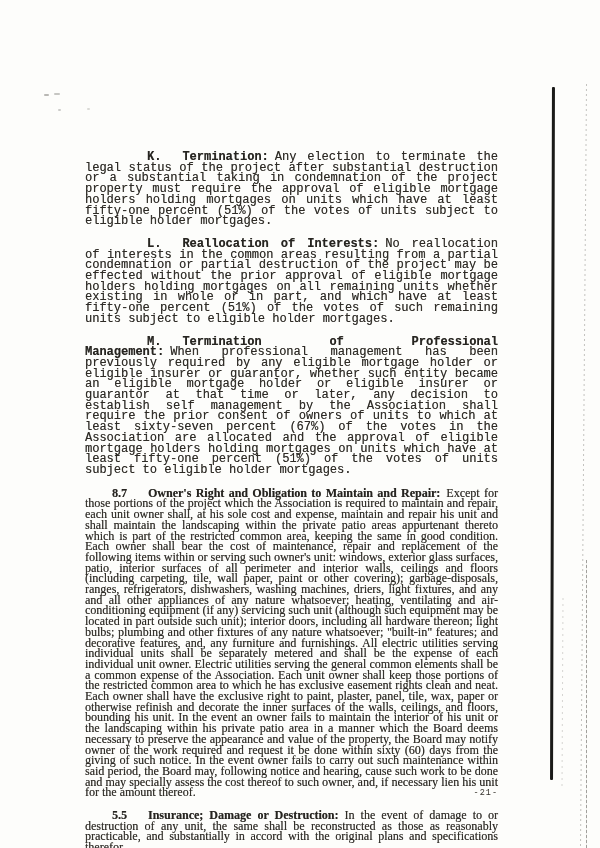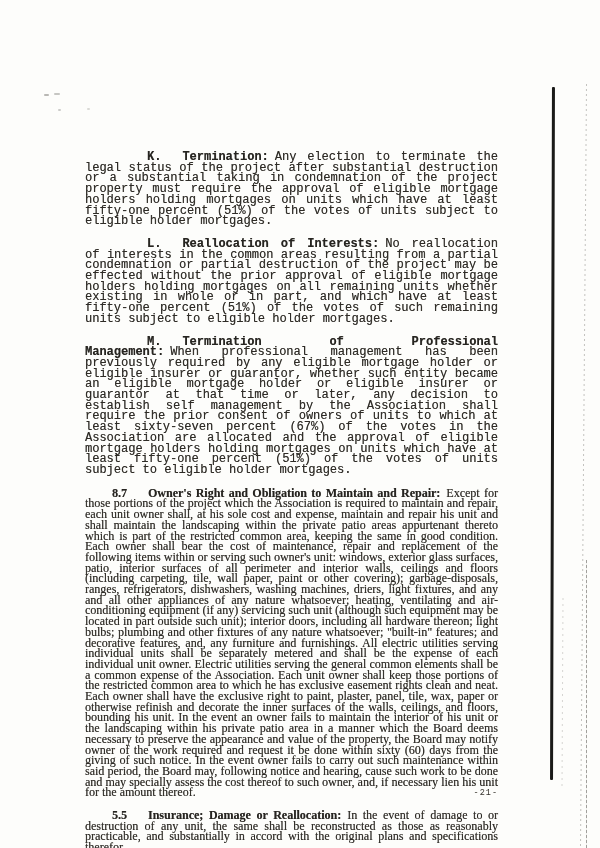--- a/index.html
+++ b/index.html
@@ -130,21 +130,21 @@
 
     <p class="para lettered">
       <span class="plabel">M.</span><span class="phead">Termination of Professional Management:</span><span class="pbody">When professional management has been previously required by any eligible mortgage holder or eligible insurer or guarantor, whether such entity became an eligible mortgage holder or eligible insurer or guarantor at that time or later, any decision to establish self management by the Association shall require the prior consent of owners of units to which at least sixty-seven percent (67%) of the votes in the Association are allocated and the approval of eligible mortgage holders holding mortgages on units which have at least fifty-one percent (51%) of the votes of units subject to eligible holder mortgages.</span>
     </p>
 
     <p class="para numbered">
       <span class="plabel">8.7</span><span class="phead">Owner's Right and Obligation to Maintain and Repair:</span><span class="pbody">Except for those portions of the project which the Association is required to maintain and repair, each unit owner shall, at his sole cost and expense, maintain and repair his unit and shall maintain the landscaping within the private patio areas appurtenant thereto which is part of the restricted common area, keeping the same in good condition.  Each owner shall bear the cost of maintenance, repair and replacement of the following items within or serving such owner's unit:  windows, exterior glass surfaces, patio, interior surfaces of all perimeter and interior walls, ceilings and floors (including carpeting, tile, wall paper, paint or other covering); garbage-disposals, ranges, refrigerators, dishwashers, washing machines, driers, light fixtures, and any and all other appliances of any nature whatsoever; heating, ventilating and air-conditioning equipment (if any) servicing such unit (although such equipment may be located in part outside such unit); interior doors, including all hardware thereon; light bulbs; plumbing and other fixtures of any nature whatsoever; "built-in" features; and decorative features, and, any furniture and furnishings.  All electric utilities serving individual units shall be separately metered and shall be the expense of each individual unit owner.  Electric utilities serving the general common elements shall be a common expense of the Association.  Each unit owner shall keep those portions of the restricted common area to which he has exclusive easement rights clean and neat.  Each owner shall have the exclusive right to paint, plaster, panel, tile, wax, paper or otherwise refinish and decorate the inner surfaces of the walls, ceilings, and floors, bounding his unit.  In the event an owner fails to maintain the interior of his unit or the landscaping within his private patio area in a manner which the Board deems necessary to preserve the appearance and value of the property, the Board may notify owner of the work required and request it be done within sixty (60) days from the giving of such notice. In the event owner fails to carry out such maintenance within said period, the Board may, following notice and hearing, cause such work to be done and may specially assess the cost thereof to such owner, and, if necessary lien his unit for the amount thereof.</span>
     </p>
 
     <p class="para numbered">
-      <span class="plabel">5.5</span><span class="phead">Insurance; Damage or Reallocation:</span><span class="pbody">In the event of damage to or destruction of any unit, the same shall be reconstructed as those as reasonably practicable, and substantially in accord with the original plans and specifications therefor.</span>
+      <span class="plabel">5.5</span><span class="phead">Insurance; Damage or Destruction:</span><span class="pbody">In the event of damage to or destruction of any unit, the same shall be reconstructed as those as reasonably practicable, and substantially in accord with the original plans and specifications therefor.</span>
     </p>
 
   </div>
 
   <div class="page-number">-21-</div>
 
   <div class="binding-bar"></div>
   <div class="artifact-line-a"></div>
   <div class="artifact-line-a2"></div>
   <div class="artifact-line-b"></div>

